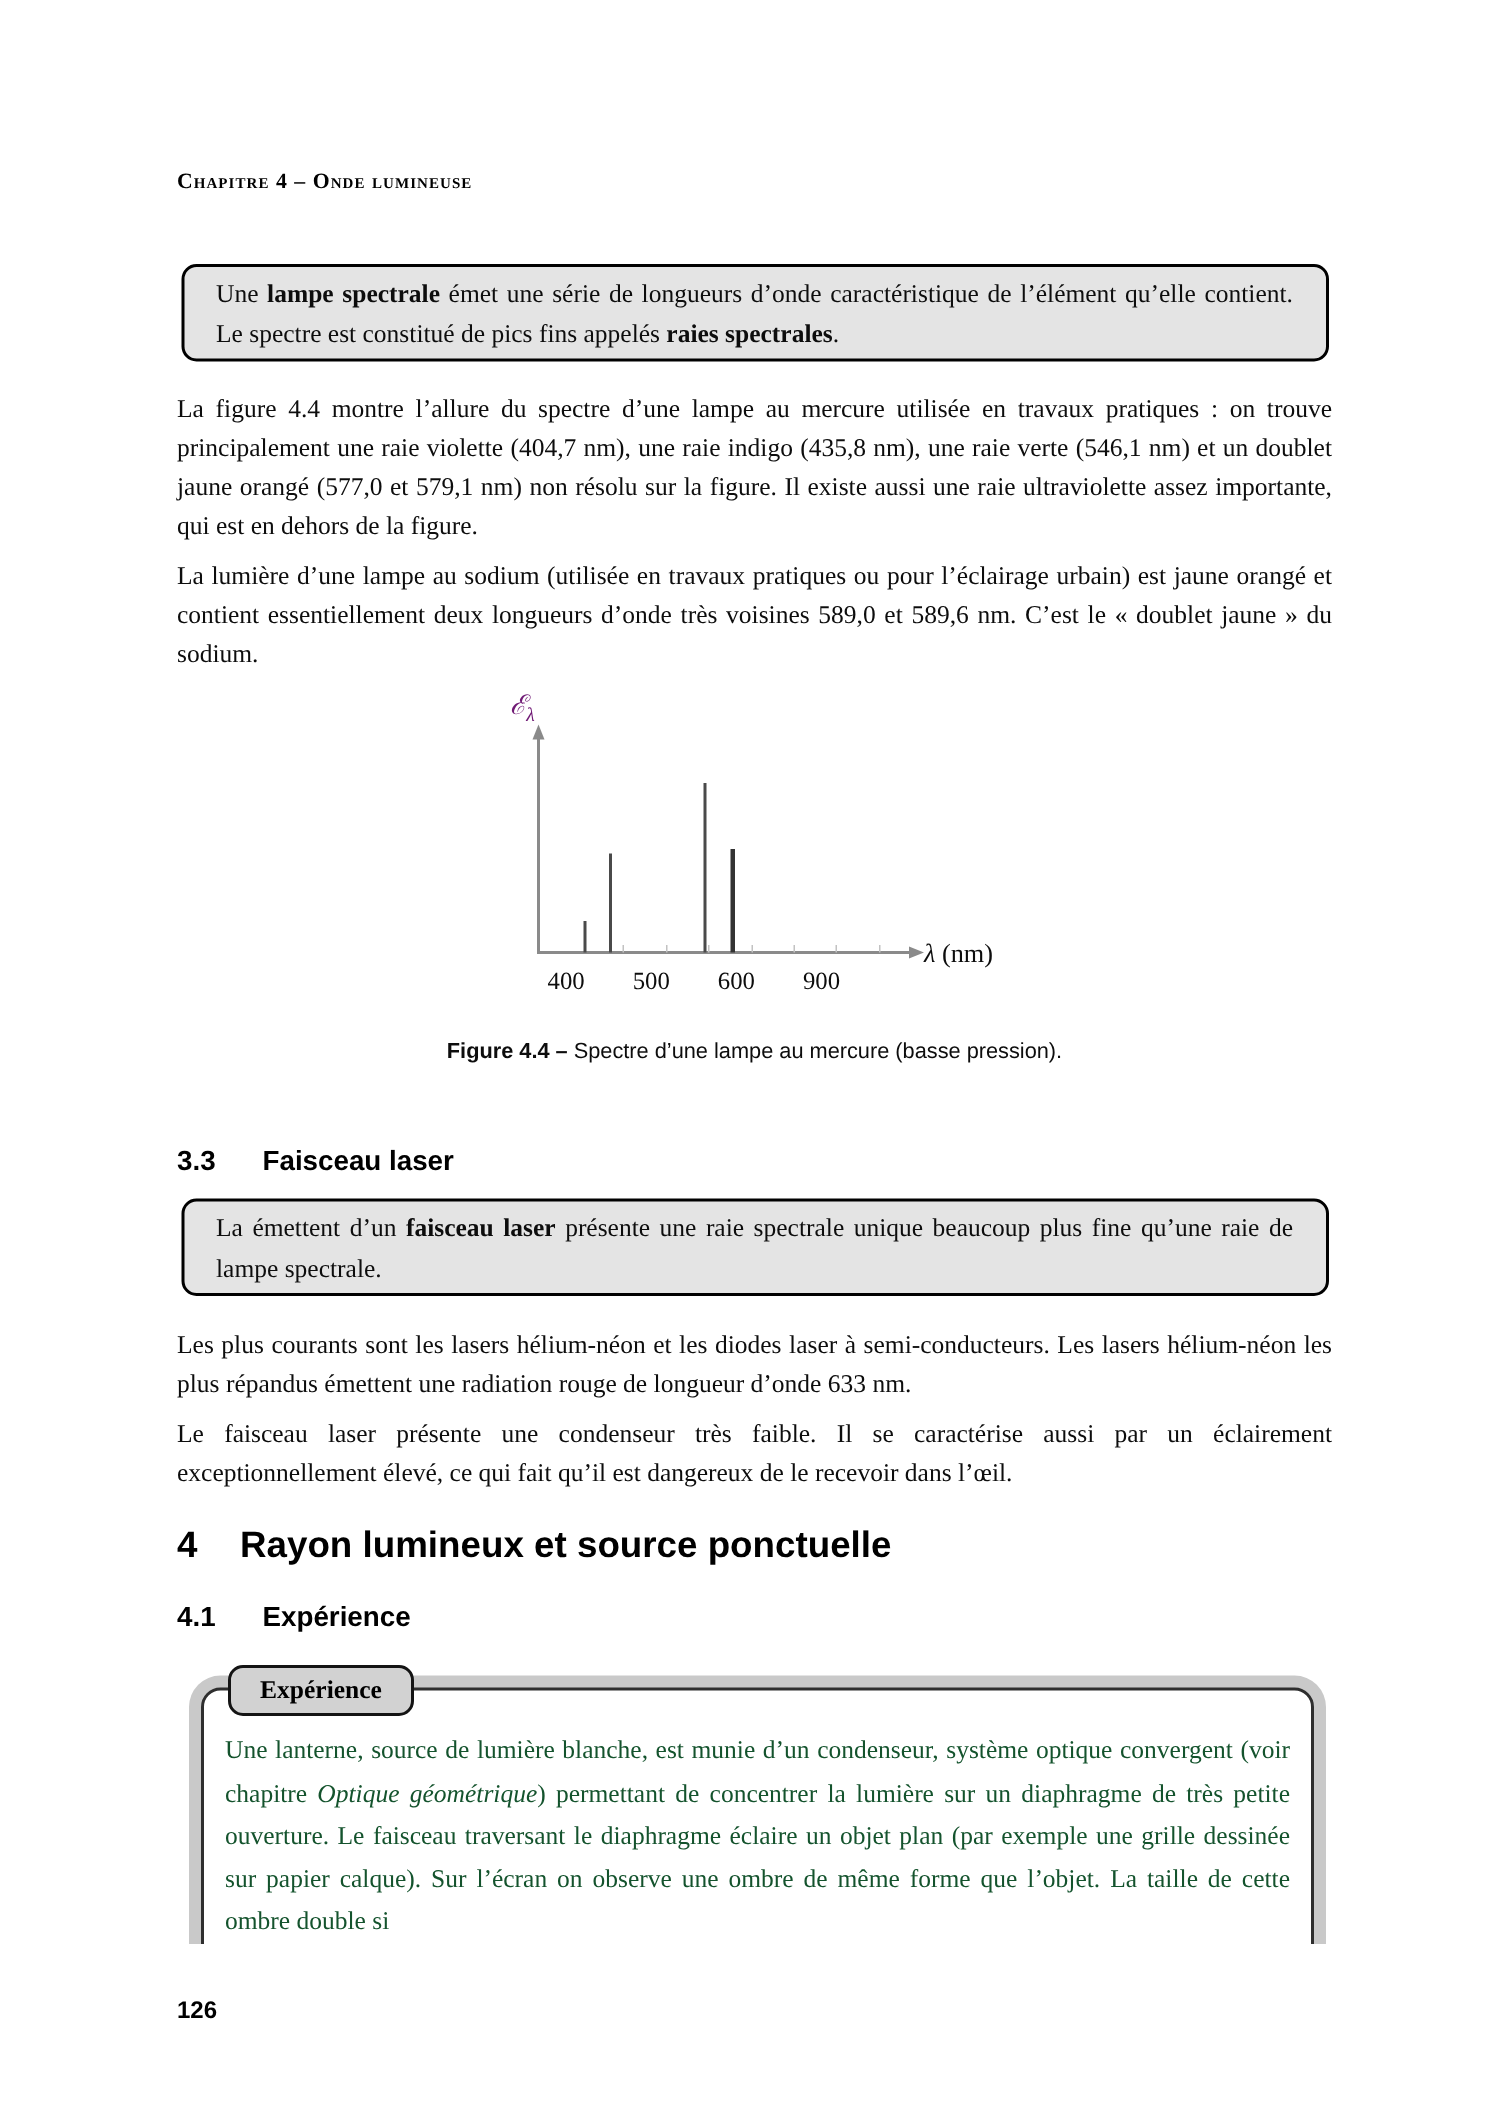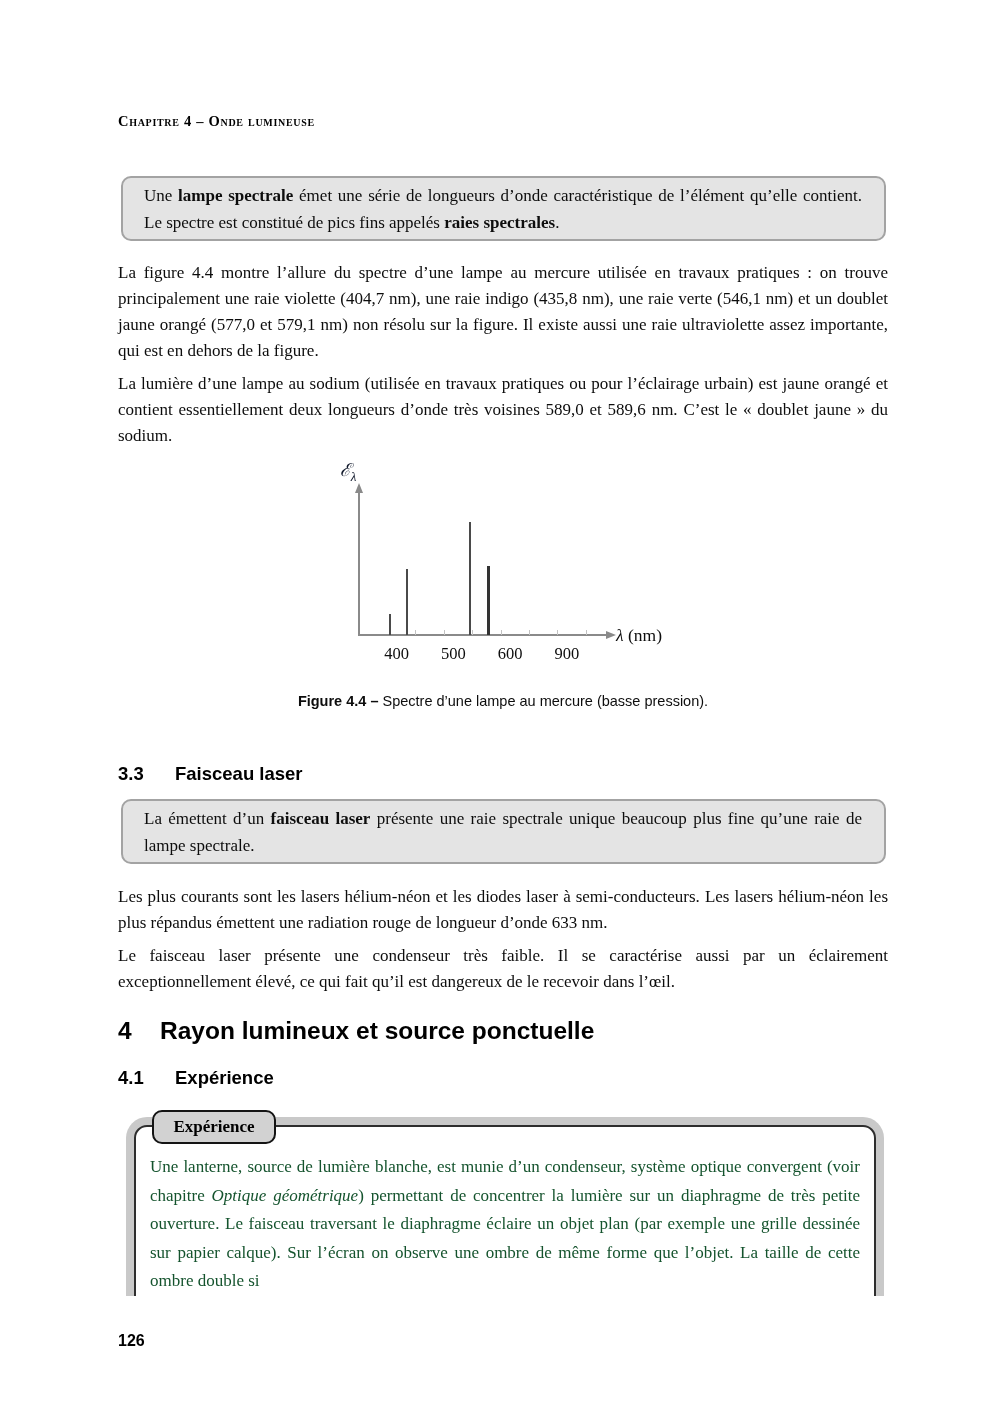--- a/index.html
+++ b/index.html
@@ -11,21 +11,21 @@
   }
   .content { position:absolute; left:118px; top:0; width:770px; }
 
   .chap-header {
     margin-top:112px; font-weight:bold; font-size:14.5px; line-height:18px;
     font-variant:small-caps; letter-spacing:0.7px; color:#000;
   }
 
   .graybox {
     margin-top:46px; margin-left:3px; width:765px;
-    background:#e4e4e4; border:2px solid #a3a3a3; border-radius:10px;
+    background:#e4e4e4; border:2px solid #000000; border-radius:10px;
     padding:4px 22px 3px 21px;
     font-size:17px; line-height:27px; text-align:justify; color:#0d0d0d;
   }
   .graybox.second { margin-top:12px; }
 
   .para { font-size:17px; line-height:26px; text-align:justify; color:#0d0d0d; }
   .para.p1 { margin-top:19px; }
   .para.p2 { margin-top:7px; }
   .para.p3 { margin-top:20px; }
   .para.p4 { margin-top:7px; }
@@ -36,23 +36,23 @@
   
   .chart { position:relative; margin-top:8px; width:770px; height:210px; }
   .axis-x { position:absolute; left:240px; top:177px; width:250px; height:2px; background:#8a8a8a; }
   .axis-y { position:absolute; left:240px; top:34px; width:2px; height:145px; background:#8a8a8a; }
   .arrow-x { position:absolute; left:488px; top:173.5px; width:0; height:0;
              border-left:10px solid #8a8a8a; border-top:4.5px solid transparent; border-bottom:4.5px solid transparent; }
   .arrow-y { position:absolute; left:236.5px; top:26px; width:0; height:0;
              border-bottom:10px solid #8a8a8a; border-left:4.5px solid transparent; border-right:4.5px solid transparent; }
   .spec-line { position:absolute; background:#444; }
   .minor-tick { position:absolute; width:1px; height:5px; top:173px; background:#c2c2c2; }
-  .x-tick-label { position:absolute; top:187px; width:44px; text-align:right;
+  .x-tick-label { position:absolute; top:187px; width:44px; text-align:left;
                   font-size:16.5px; color:#0d0d0d; }
-  .ylab { position:absolute; left:222px; top:0; font-size:18px; color:#0f172a; font-style:italic; }
+  .ylab { position:absolute; left:222px; top:0; font-size:18px; color:#701a75; font-style:italic; }
   .ylab sub { font-size:13px; }
   .xlab { position:absolute; left:498px; top:168px; font-size:17.5px; color:#0d0d0d; }
   .xlab .var { font-style:italic; }
 
   .fig-caption { margin-top:24px; text-align:center;
     font-family:"Liberation Sans", sans-serif; font-size:14.5px; line-height:20px; color:#0d0d0d; }
 
   .h-sub { margin-top:50px; display:flex; font-family:"Liberation Sans", sans-serif;
            font-weight:bold; font-size:18.5px; line-height:26px; color:#000; }
   .h-sub .num { width:57px; flex:0 0 auto; }

